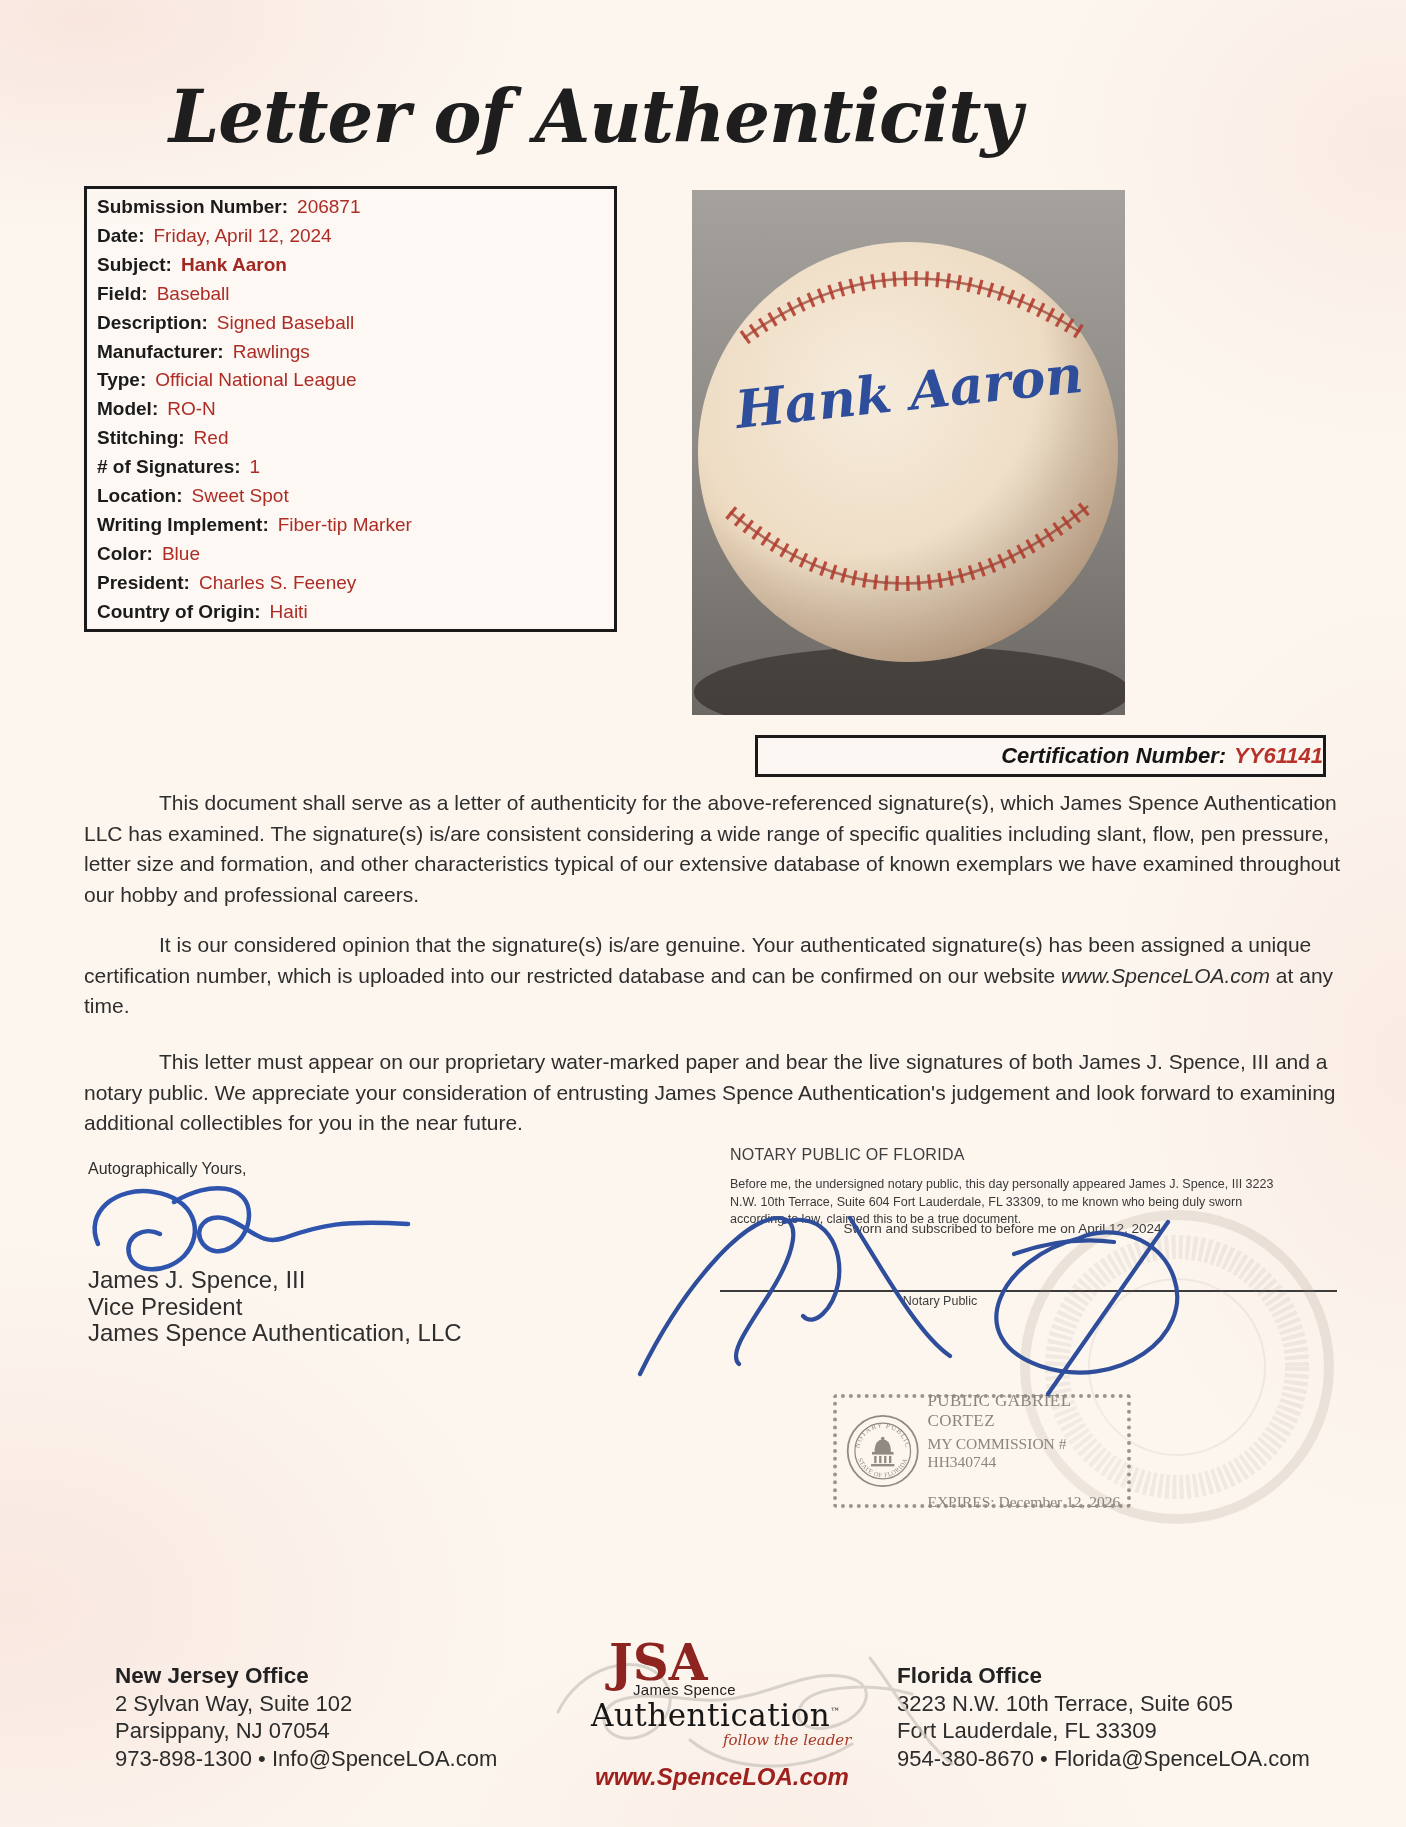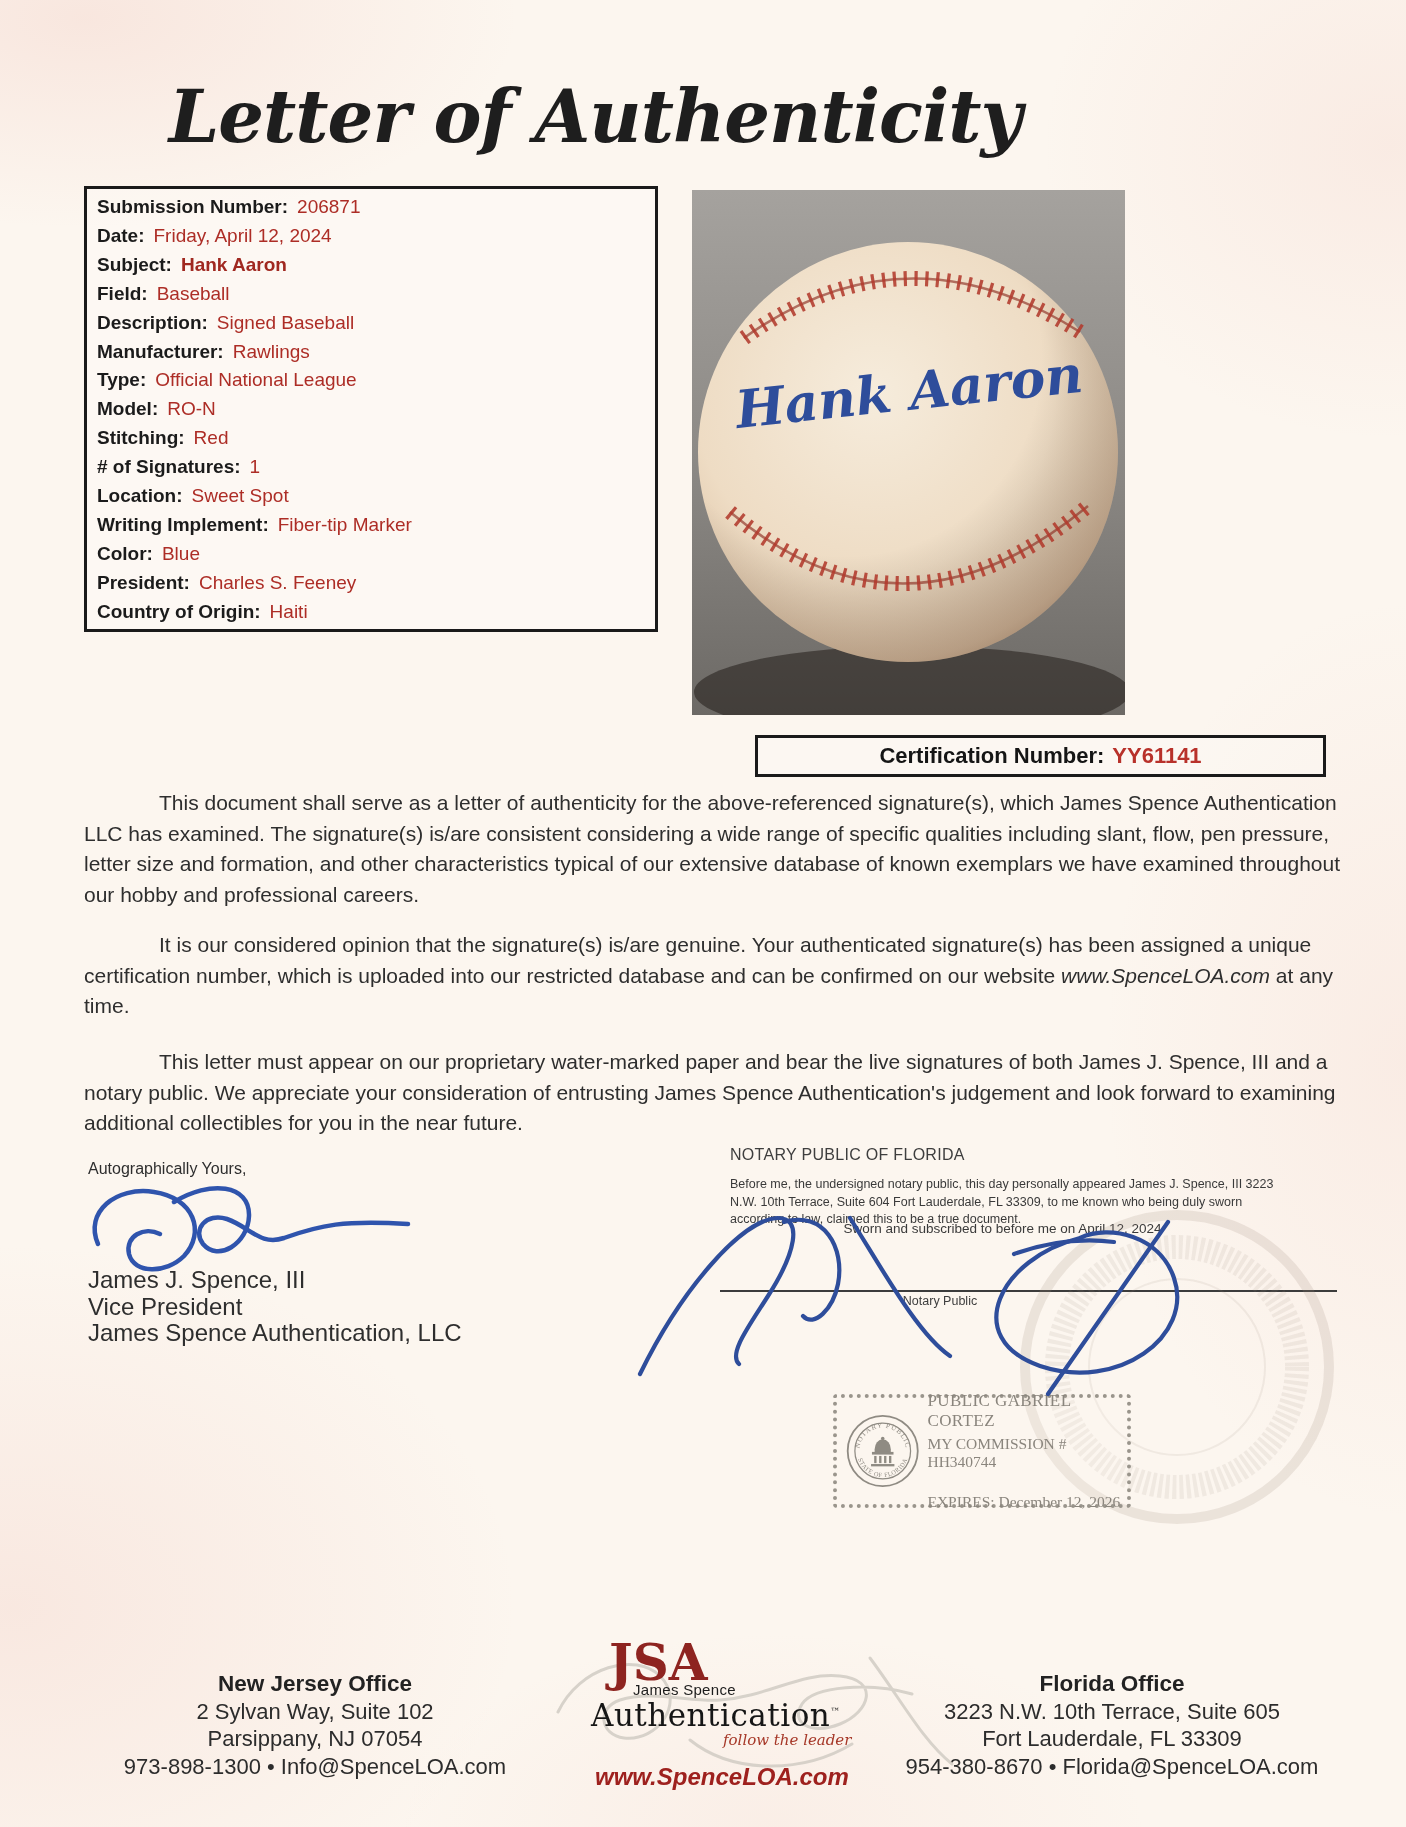--- a/index.html
+++ b/index.html
@@ -16,35 +16,35 @@
   }
   .abs{position:absolute;}
   
   .title{
     top:74px; left:20px; width:1150px; text-align:center;
     font-family:"DejaVu Serif", serif; font-style:italic; font-weight:700;
     font-size:72px; color:#1e1e1e; letter-spacing:-1px;
   }
   
   .details{
-    top:186px; left:84px; width:574px; height:446px; box-sizing:border-box;
+    top:186px; left:84px; width:533px; height:446px; box-sizing:border-box;
     border:3px solid #1a1a1a; padding:3px 10px; background:rgba(255,255,255,.25);
     display:flex; flex-direction:column; justify-content:space-around;
   }
   .drow{display:flex; align-items:center; font-size:19px; line-height:1;}
   .dlabel{font-weight:bold; color:#1b1b1b; margin-right:9px; white-space:nowrap;}
   .dvalue{color:#ad2d26; white-space:nowrap;}
   .dvalue.bold{font-weight:bold; color:#a02820;}
   
   .photo{top:190px; left:692px; width:433px; height:525px;}
   
   .certbox{
     top:735px; left:755px; width:571px; height:42px; box-sizing:border-box;
-    border:3px solid #1a1a1a; text-align:center; line-height:36px;
-    font-size:22px; font-weight:bold; color:#151515; background:rgba(255,255,255,.2);
+    border:3px solid #1a1a1a; text-align:right; line-height:36px;
+    font-size:22px; font-weight:bold; color:#151515; background:rgba(255,255,255,.2);font-style:italic;
   }
   .certbox .num{color:#b8312a; margin-left:8px;}
   
   .para{left:84px; width:1264px; font-size:21px; line-height:30.5px; color:#2e2e2e; text-indent:75px;}
   .p1{top:788px;} .p2{top:930px;} .p3{top:1047px;}
   .weblink{font-style:italic;}
   
   .closing{top:1160px; left:88px; font-size:16px; color:#2e2e2e;}
   .jjs-sig{top:1172px; left:82px;}
   .signer{top:1267px; left:88px; font-size:24px; line-height:26.5px; color:#2e2e2e;}
@@ -61,21 +61,21 @@
     border:4px dotted #9a958c; border-radius:4px; display:flex; align-items:center;
     padding:4px 6px 4px 8px; gap:7px; z-index:2; background:rgba(252,248,242,.15);
   }
   .stamp-text{font-family:"Liberation Serif", serif; color:#8a857d;}
   .stamp-text .l1{font-size:17px; letter-spacing:.4px; margin-bottom:4px;}
   .stamp-text .l2{font-size:15.5px; margin-bottom:22px;}
   .stamp-text .l3{font-size:15.5px;}
   
   .wseal{top:1195px; left:1005px; z-index:0; opacity:.9;}
   
-  .office{top:1662px; text-align:center; font-size:22px; line-height:27.5px; color:#2c2c2c;margin-top:8px;}
+  .office{top:1662px; text-align:left; font-size:22px; line-height:27.5px; color:#2c2c2c;}
   .office .otitle{font-weight:bold; font-size:22.5px; color:#222;}
   .nj{left:115px; width:400px;}
   .fl{left:897px; width:430px;}
   .logo{top:1638px; left:565px; width:310px; z-index:2;}
   .logo-wm{top:1642px; left:540px; z-index:1;}
   .jsa{font-family:"DejaVu Serif", serif; font-weight:bold; font-size:50px; line-height:1;
        color:#8e2420; margin-left:44px;}
   .logo-sub{font-size:15px; color:#1d1d1d; margin:-7px 0 0 68px; letter-spacing:.3px;}
   .logo-auth{font-family:"DejaVu Serif", serif; font-size:31px; color:#161616; margin:-1px 0 0 26px; letter-spacing:.5px;}
   .logo-auth sup{font-size:10px;}

